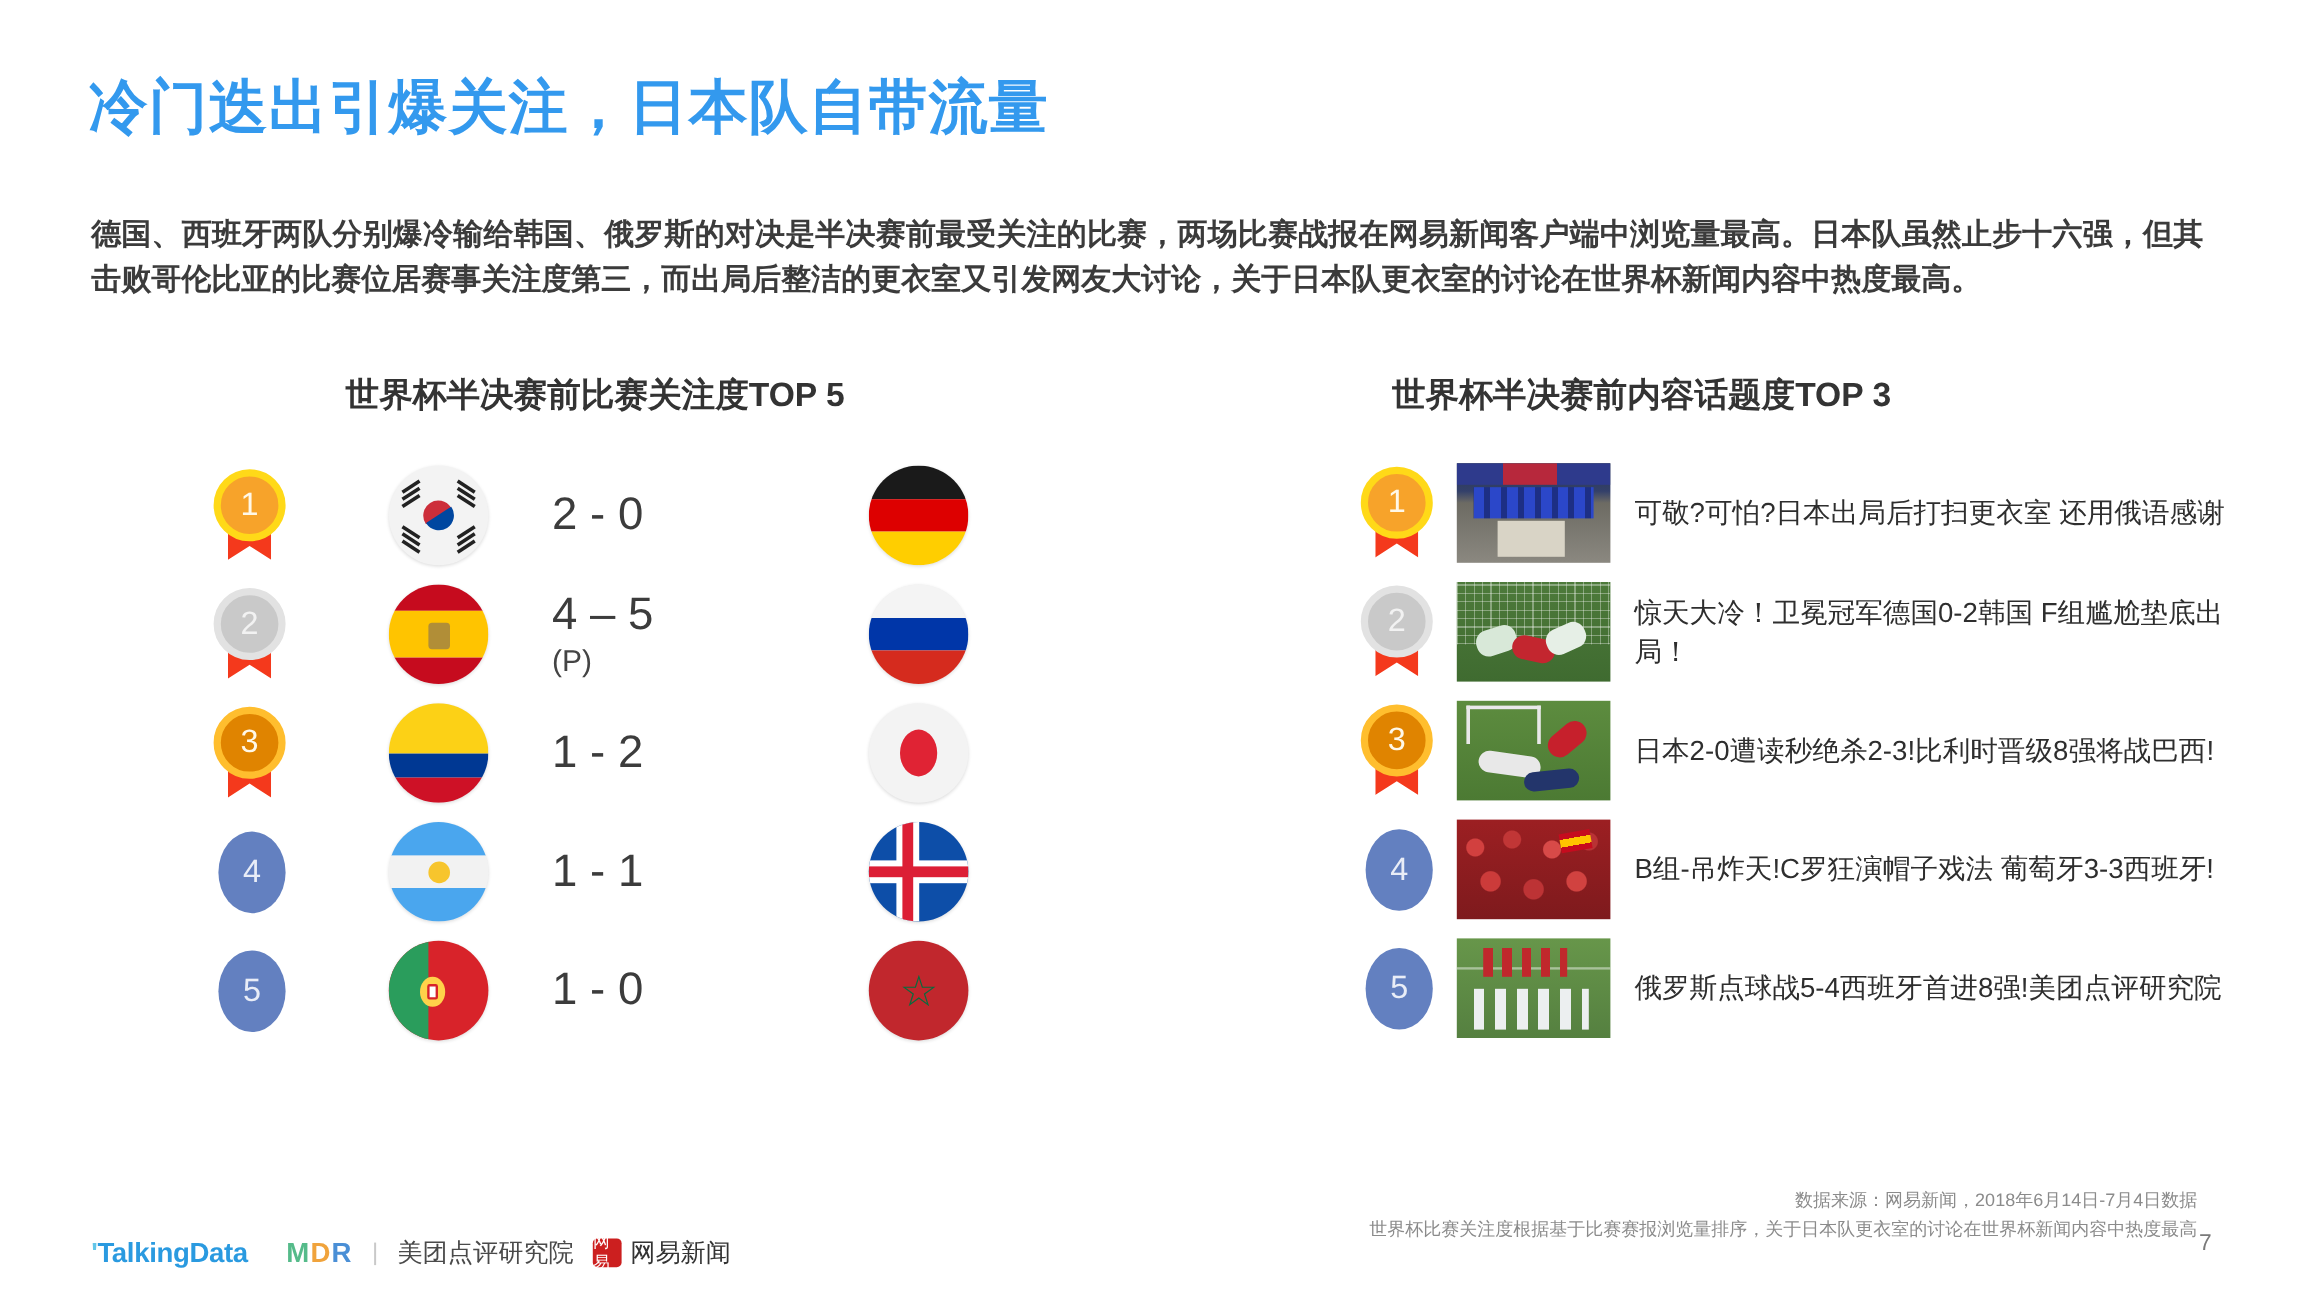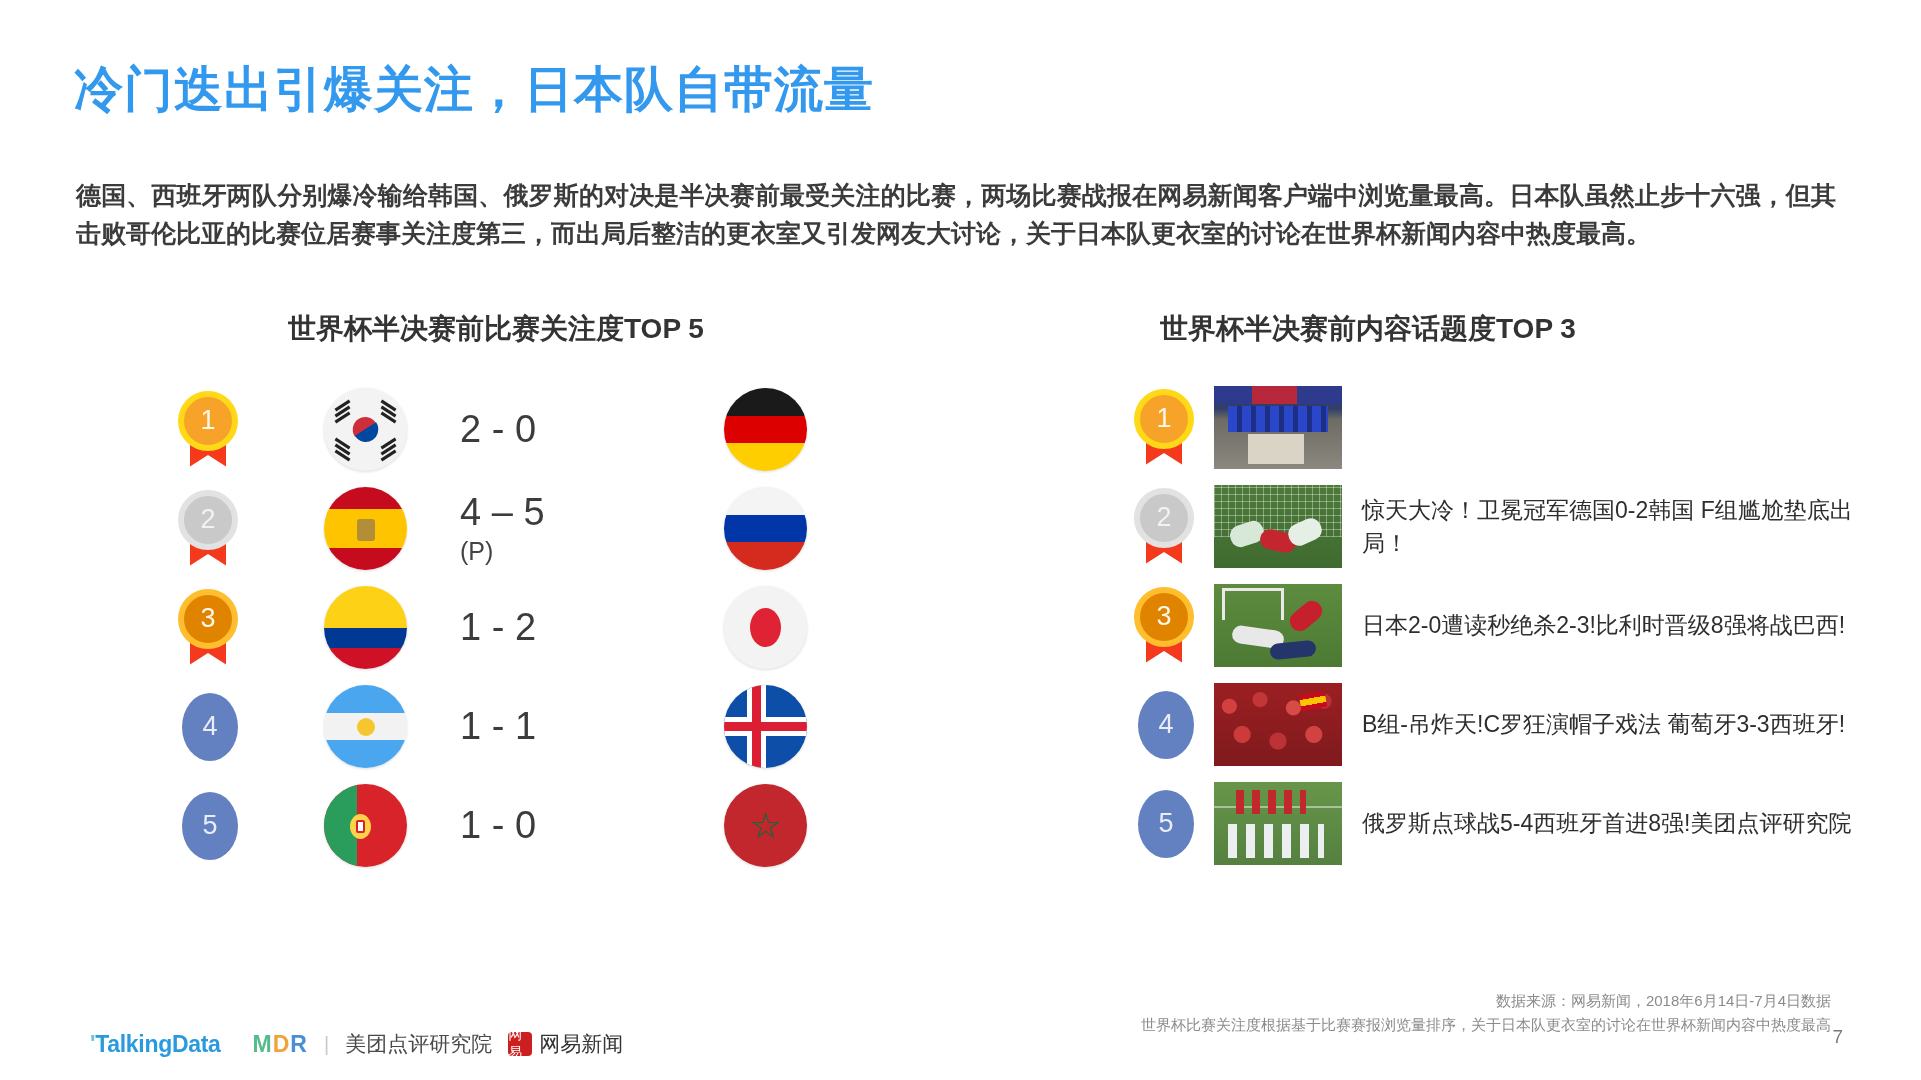--- a/index.html
+++ b/index.html
@@ -187,21 +187,21 @@
   
   .footnote {
     position: absolute; right: 90px; top: 989px; text-align: right;
     font-size: 15px; line-height: 24px; color: #8b8b8b;
   }
   .page-num {
     position: absolute; right: 78px; top: 1026px;
     font-size: 19px; color: #7a7a7a;
   }
   .logos {
-    position: absolute; left: 90px; top: 1030px;
+    position: absolute; left: 76px; top: 1030px;
     display: flex; align-items: center; gap: 16px;
   }
   .logo-td { font-size: 23px; font-weight: bold; color: #2a9ae0; letter-spacing:-.3px; }
   .logo-td .dot { color:#63c6e8; }
   .logo-mdr { font-size: 23px; font-weight: bold; letter-spacing:1px;margin-left:16px; }
   .logo-mdr .m { color:#55bb8a; } .logo-mdr .d { color:#f0a33c; } .logo-mdr .r { color:#4a8fd6; }
   .logo-div { color:#c9c9c9; font-size: 20px; }
   .logo-mtdp { font-size: 21px; color:#4a4a4a; }
   .logo-163 { display:flex; align-items:center; gap:7px; }
   .logo-163 .mark { width:24px; height:24px; background:#cc1f1f; border-radius:4px;
@@ -365,20 +365,21 @@
         <div class="rank-badge">
           <div class="rank-medal gold">1</div>
           <div class="rank-ribbon"></div>
         </div>
       </div>
       <div class="news-thumb th1">
         <div class="band"></div>
           <div class="lockers"></div>
           <div class="table"></div>
       </div>
+      <div class="news-text">可敬?可怕?日本出局后打扫更衣室 还用俄语感谢</div>
     </div>
 
     <div class="news-row">
       <div class="news-badge-cell">
         <div class="rank-badge">
           <div class="rank-medal silver">2</div>
           <div class="rank-ribbon"></div>
         </div>
       </div>
       <div class="news-thumb th2">

